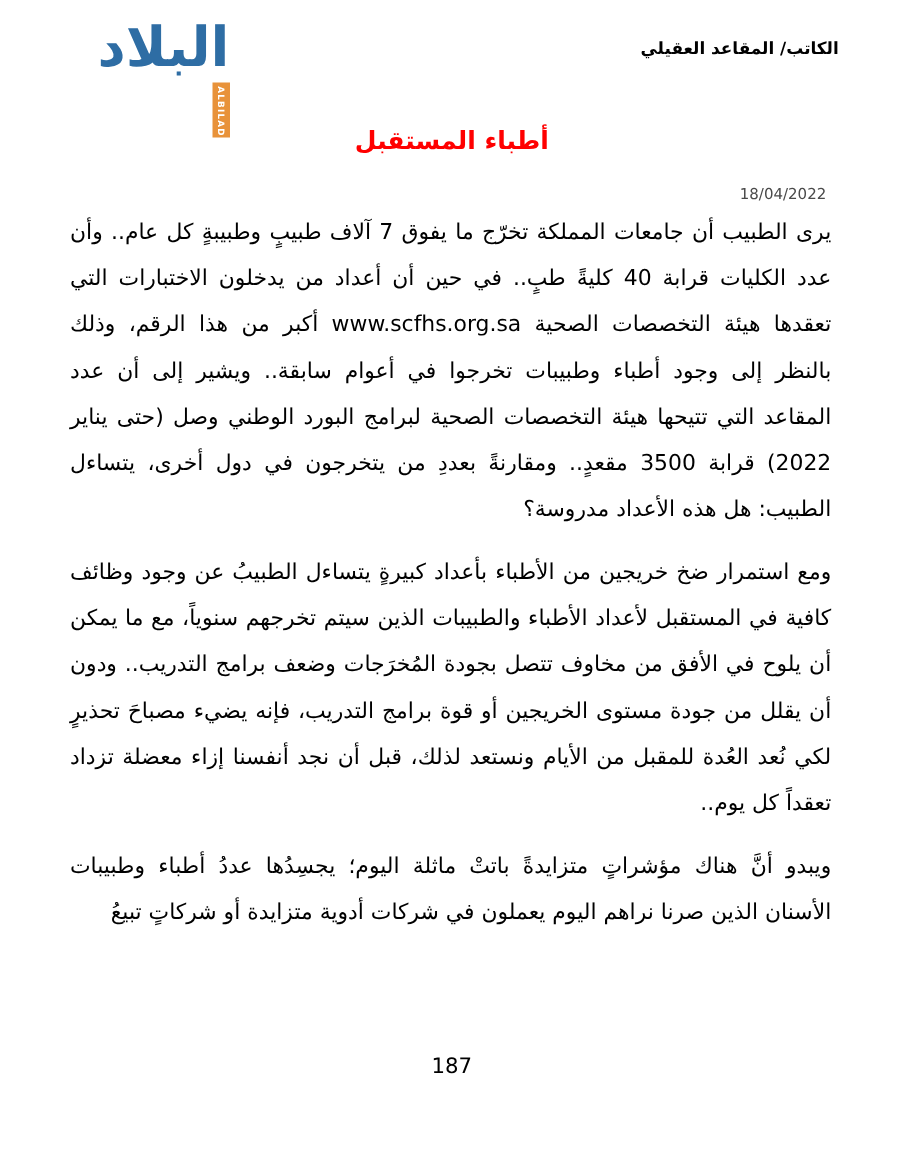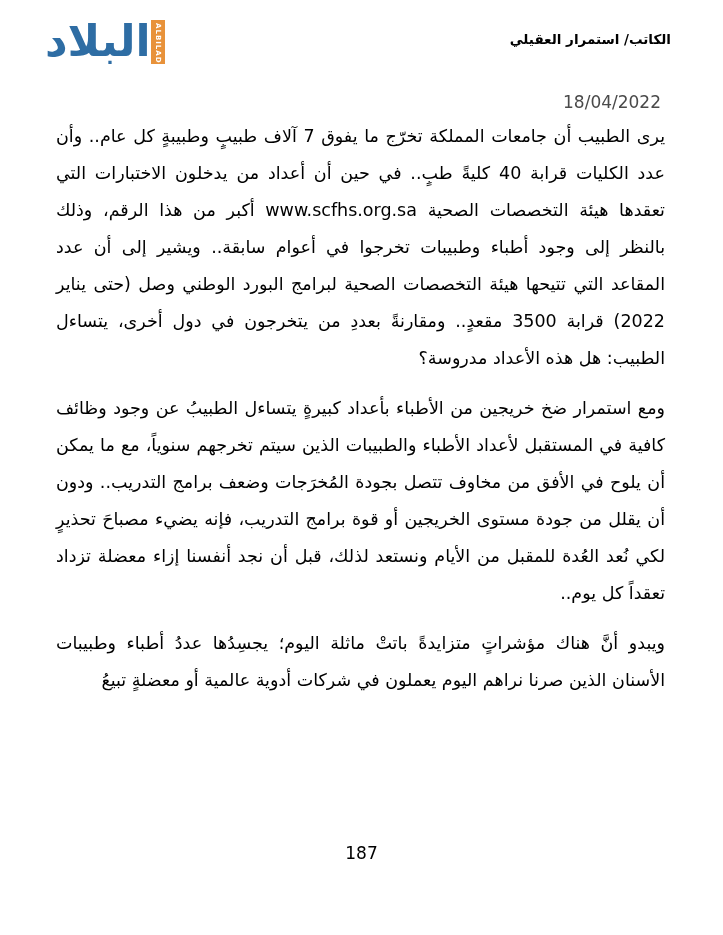--- a/index.html
+++ b/index.html
@@ -19,23 +19,24 @@
     
     .header {
       display: flex;
       flex-direction: row;
       justify-content: space-between;
       align-items: flex-start;
       padding: 14px 52px 0 45px;
     }
     .logo {
       display: flex;
-      flex-direction: row;
-      align-items: center;
+      flex-direction: column;
+      align-items: flex-end;
       height: 54px;
+      margin-left: 33px;
     }
     .logo-text {
       color: #2e6da4;
       font-size: 44px;
       font-weight: bold;
       line-height: 50px;
       letter-spacing: -1px;
     }
     .logo-bar {
       display: inline-block;
@@ -65,21 +66,21 @@
       color: #ff0000;
       font-weight: bold;
       font-size: 20px;
       direction: rtl;
       margin-top: 32px;
     }
     .date {
       direction: ltr;
       text-align: right;
       padding-right: 62px;
-      font-size: 17px;
+      font-size: 12px;
       color: #4a4a4a;
       margin-top: 24px;
     }
 
     
     .body-text {
       direction: rtl;
       text-align: justify;
       padding: 0 58px 0 56px;
       font-size: 17.5px;
@@ -106,27 +107,28 @@
 </head>
 <body>
 
 <div class="page">
 
   <div class="header">
     <div class="logo">
       <span class="logo-text">البلاد</span>
       <span class="logo-bar">ALBILAD</span>
     </div>
-    <div class="writer">الكاتب/ استمرار العقيلي</div>
+    <div class="writer">الكاتب/ المقاعد العقيلي</div>
   </div>
 
+  <h1 class="title">أطباء المستقبل</h1>
 
   <div class="date">18/04/2022</div>
 
   <div class="body-text">
     <p>يرى الطبيب أن جامعات المملكة تخرّج ما يفوق 7 آلاف طبيبٍ وطبيبةٍ كل عام.. وأن عدد الكليات قرابة 40 كليةً طبٍ.. في حين أن أعداد من يدخلون الاختبارات التي تعقدها هيئة التخصصات الصحية www.scfhs.org.sa أكبر من هذا الرقم، وذلك بالنظر إلى وجود أطباء وطبيبات تخرجوا في أعوام سابقة.. ويشير إلى أن عدد المقاعد التي تتيحها هيئة التخصصات الصحية لبرامج البورد الوطني وصل (حتى يناير 2022) قرابة 3500 مقعدٍ.. ومقارنةً بعددِ من يتخرجون في دول أخرى، يتساءل الطبيب: هل هذه الأعداد مدروسة؟</p>
     <p>ومع استمرار ضخ خريجين من الأطباء بأعداد كبيرةٍ يتساءل الطبيبُ عن وجود وظائف كافية في المستقبل لأعداد الأطباء والطبيبات الذين سيتم تخرجهم سنوياً، مع ما يمكن أن يلوح في الأفق من مخاوف تتصل بجودة المُخرَجات وضعف برامج التدريب.. ودون أن يقلل من جودة مستوى الخريجين أو قوة برامج التدريب، فإنه يضيء مصباحَ تحذيرٍ لكي نُعد العُدة للمقبل من الأيام ونستعد لذلك، قبل أن نجد أنفسنا إزاء معضلة تزداد تعقداً كل يوم..</p>
-    <p>ويبدو أنَّ هناك مؤشراتٍ متزايدةً باتتْ ماثلة اليوم؛ يجسِدُها عددُ أطباء وطبيبات الأسنان الذين صرنا نراهم اليوم يعملون في شركات أدوية عالمية أو معضلةٍ تبيعُ</p>
+    <p>ويبدو أنَّ هناك مؤشراتٍ متزايدةً باتتْ ماثلة اليوم؛ يجسِدُها عددُ أطباء وطبيبات الأسنان الذين صرنا نراهم اليوم يعملون في شركات أدوية متزايدة أو شركاتٍ تبيعُ</p>
   </div>
 
   <div class="page-number">187</div>
 
 </div>
 
 </body></html>

